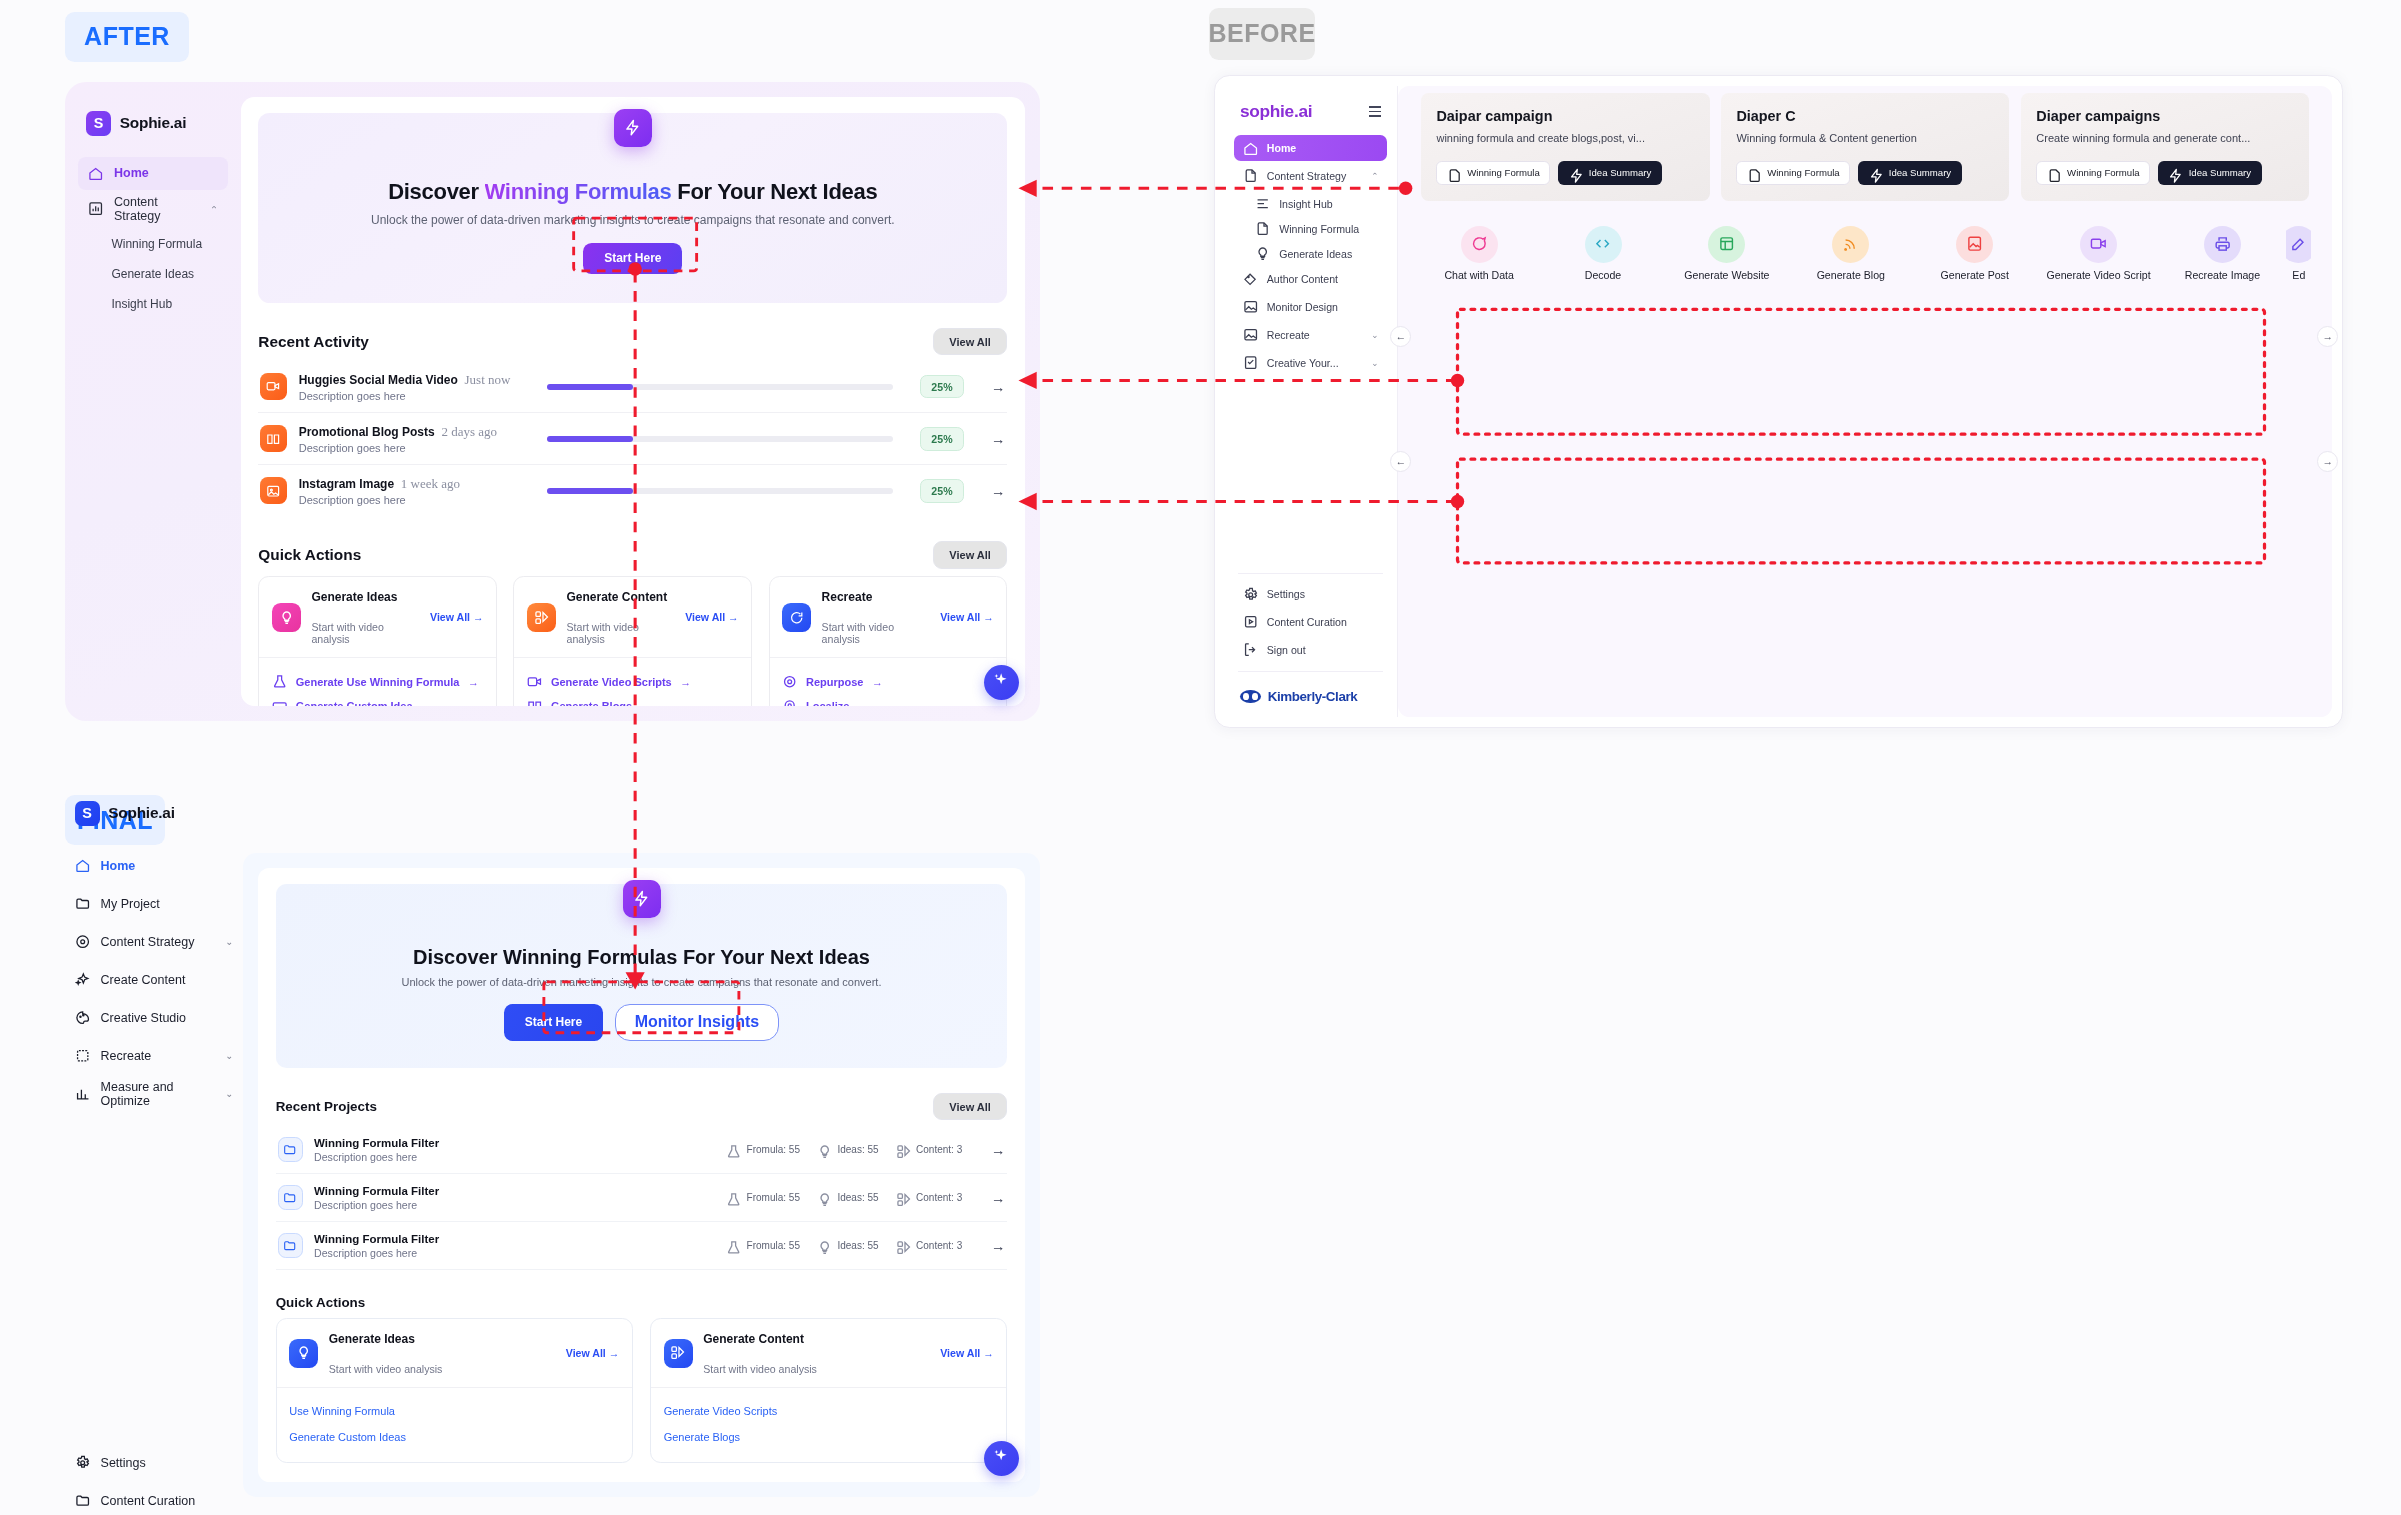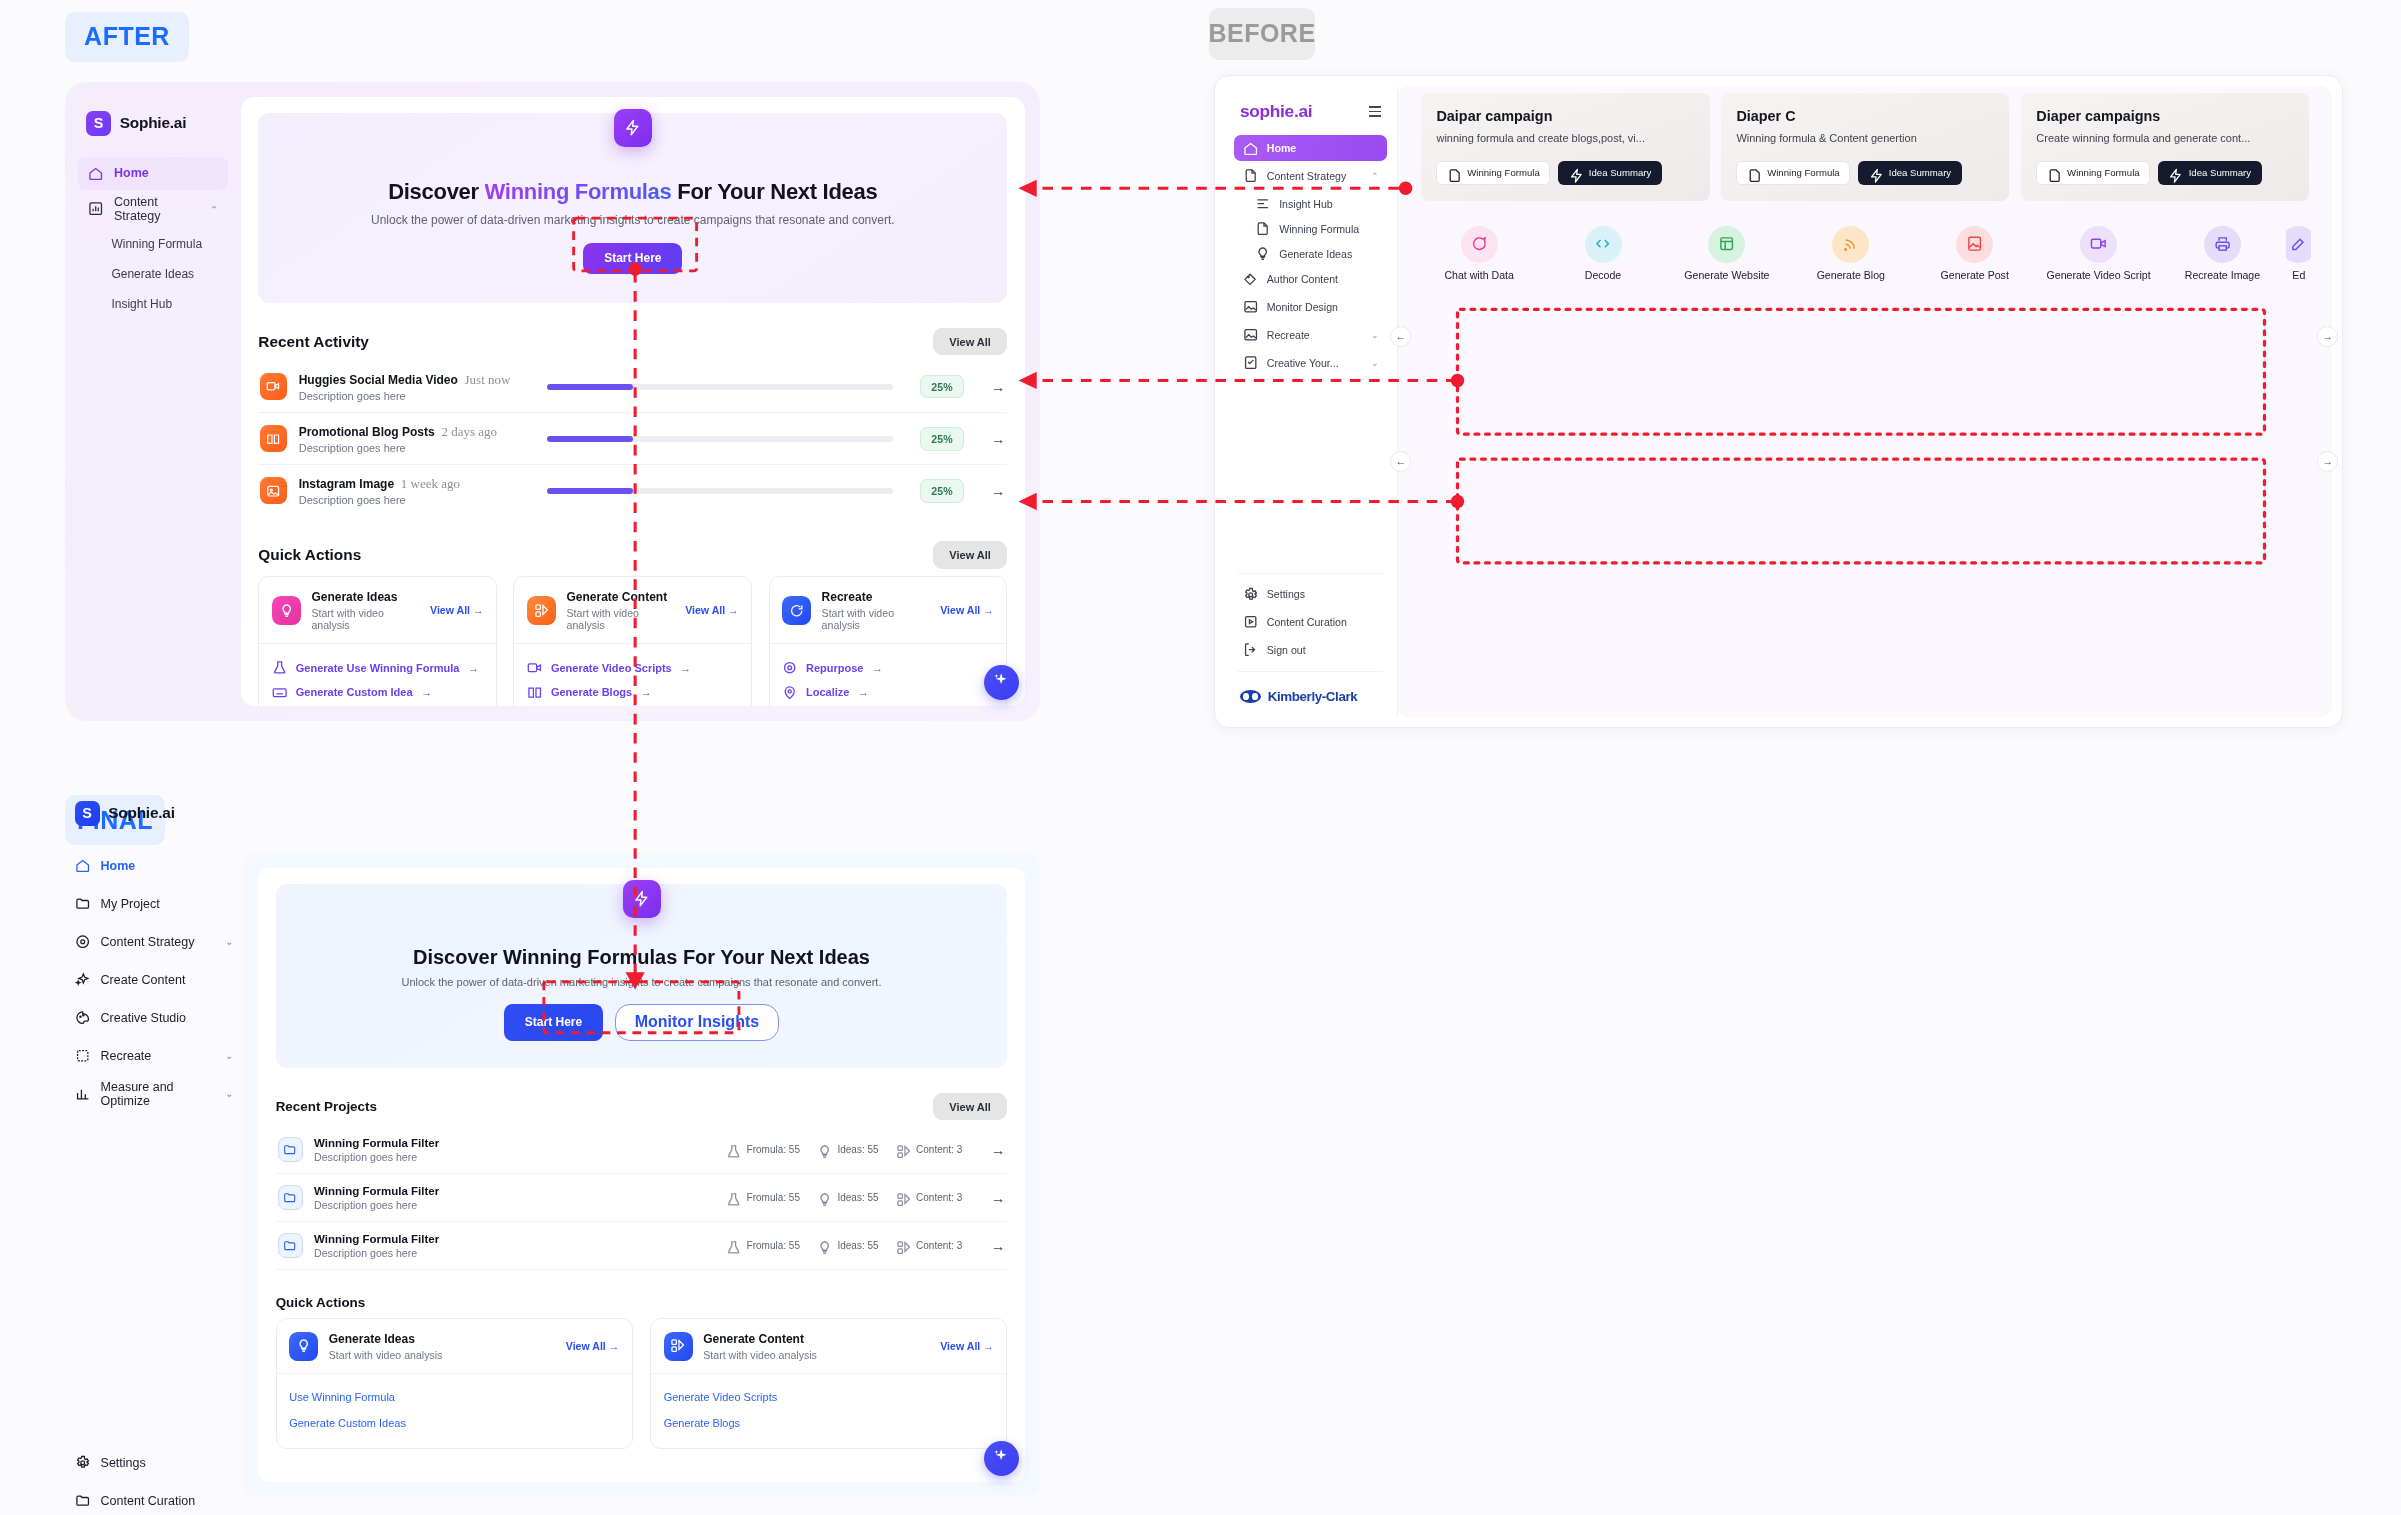--- a/index.html
+++ b/index.html
@@ -126,21 +126,21 @@
   
   .qa-grid { display:flex; gap:16.3px; margin-top:7.7px; }
   .qa-card { flex:1; border:1px solid #ececf0; border-radius:10.6px; background:#fff; overflow:hidden; }
   .qa-top { display:flex; align-items:center; gap:10.6px; padding:12.5px 12.5px; }
   .qa-ic { width:29px;height:29px;border-radius:8.6px;flex:0 0 29px;
            display:flex;align-items:center;justify-content:center; }
   .qa-ic.pink   { background:linear-gradient(140deg,#f445b8,#e8339f); }
   .qa-ic.orange { background:linear-gradient(140deg,#ff8a3d,#fb5f18); }
   .qa-ic.blue   { background:linear-gradient(140deg,#3a6bfb,#2348f2); }
   .qa-name { font-size:12px; font-weight:700; color:#10121c; }
-  .qa-sub  { font-size:10.6px; color:#72768a; margin-top:3px; }
+  .qa-sub  { font-size:10.6px; color:#72768a; margin-top:17px; }
   .qa-view { margin-left:auto; font-size:10.6px; font-weight:700; color:#2a4ef5; white-space:nowrap; }
   .qa-body { border-top:1px solid #f0f0f4; padding: 10.6px 12.5px 12.5px; }
   .qa-link {
     display:flex; align-items:center; gap:8.6px;
     font-size:11px; font-weight:700; color:#6a3ff0; padding:4.8px 0; cursor:pointer;
   }
   .qa-link .ar { color:#6a3ff0; }
 
   .fab {
     position:absolute; right:21px; bottom:21px;

